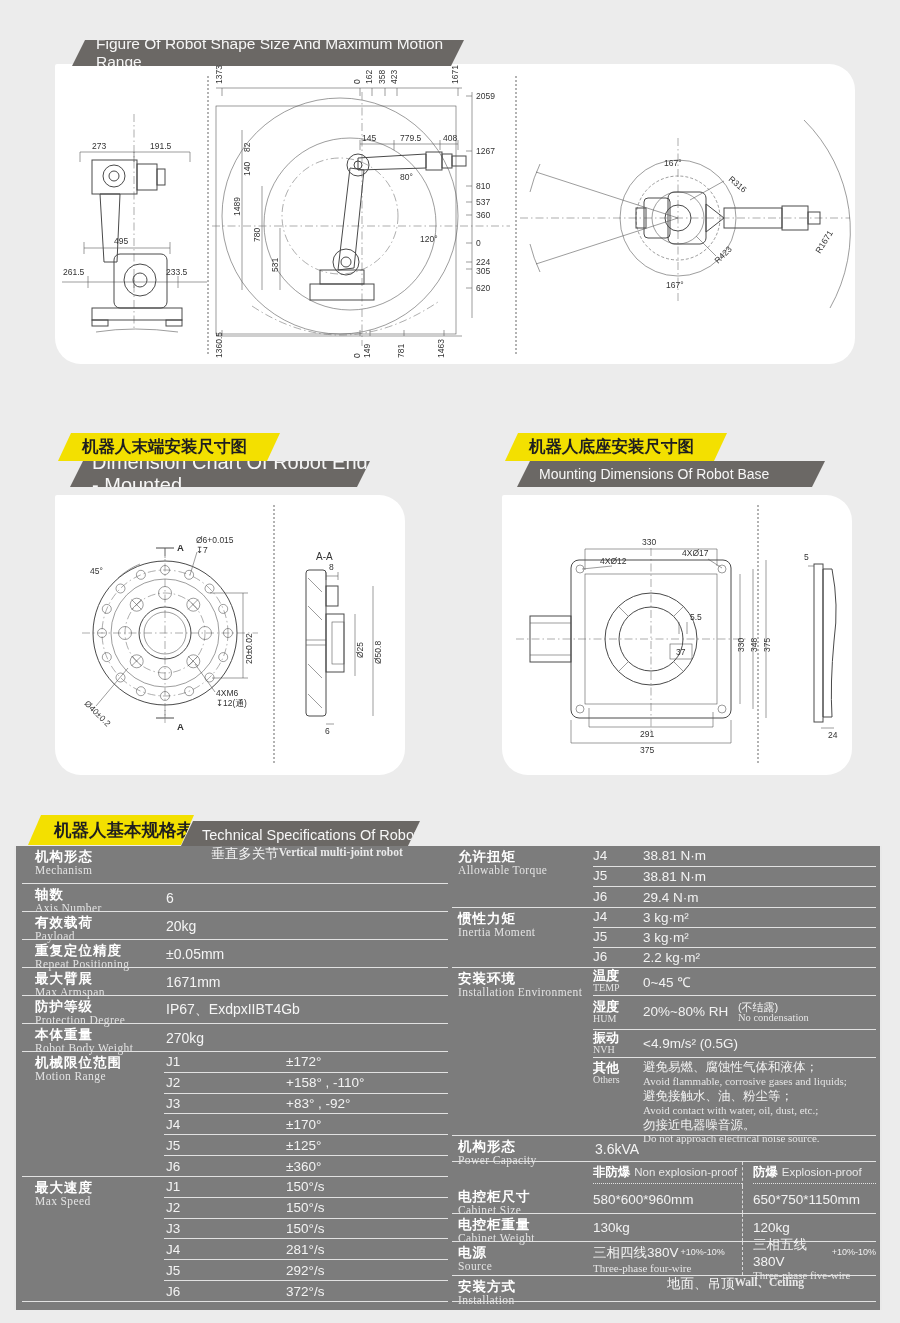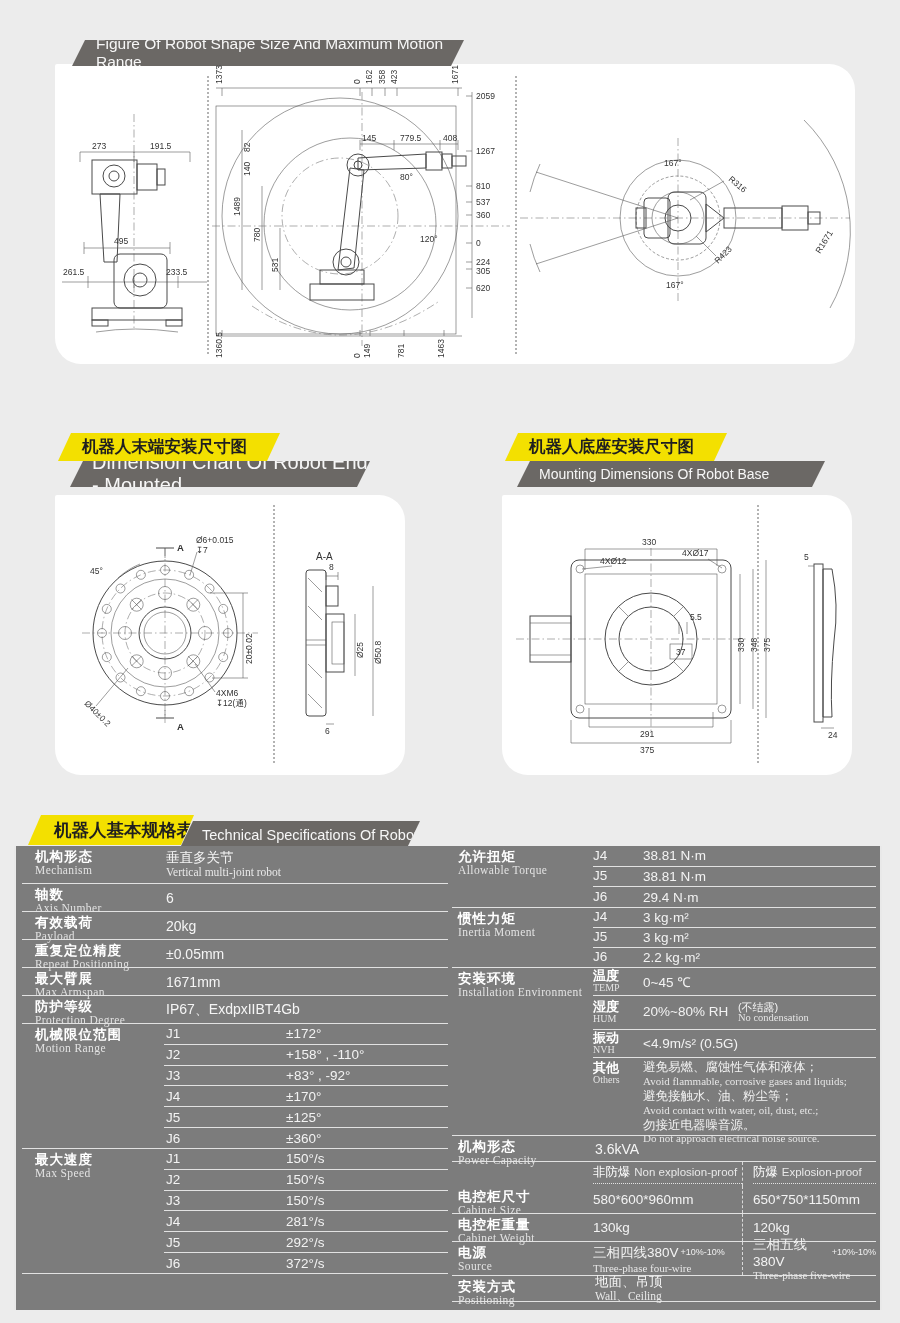--- a/index.html
+++ b/index.html
@@ -30,23 +30,23 @@
   .tcol-left{left:6px;width:426px;}
   .tcol-right{left:436px;width:424px;}
   .trow,.tgroup,.cabrow{display:flex;box-sizing:border-box;border-bottom:1px solid rgba(255,255,255,.78);}
   .h38{height:38px}.h28{height:28px}.h26{height:26px}.h24{height:24px}.h34{height:34px}
   .h125{height:125px}.h62{height:62px}.h60{height:60px}.h168{height:168px}
   .tlabel{width:142px;box-sizing:border-box;padding:3px 0 0 13px;flex:none;}
   .tcol-right .tlabel{width:141px;padding-left:6px;}
   .tlabel .cn{font-weight:bold;font-size:13.5px;line-height:1.12;color:#ffffff;letter-spacing:1px;white-space:nowrap;}
   .tlabel .en{font-family:"Liberation Serif",serif;font-size:11.5px;line-height:1.15;color:#e3e3e3;letter-spacing:.4px;white-space:nowrap;}
   .tval{flex:1;display:flex;align-items:center;font-size:14px;color:#f5f5f5;padding-left:2px;}
-  .tval.stack{flex-direction:column;align-items:flex-start;justify-content:center;line-height:1.15;}
+  .tval.stack{align-items:flex-start;justify-content:center;line-height:1.15;}
   .vcn{font-size:13.5px;}
-  .ven{font-family:"Liberation Serif",serif;font-size:11.5px;color:#e9e9e9;}
+  .ven{font-family:"Liberation Serif",serif;font-size:11.5px;color:#e9e9e9;font-weight:bold;}
   .grows{flex:1;display:flex;flex-direction:column;}
   .grow{display:flex;align-items:center;box-sizing:border-box;flex:1;
         border-bottom:1px solid rgba(255,255,255,.78);font-size:13.5px;}
   .grow:last-child{border-bottom:none;}
   .grow .j{width:120px;padding-left:2px;flex:none;}
   .grow .gv{flex:1;}
   .sh28{flex:none;height:28px}.sh34{flex:none;height:34px}.sh78{flex:none;height:78px}
   .sub{width:50px;flex:none;line-height:1.05;}
   .sub .scn{font-weight:bold;font-size:13px;color:#fff;}
   .sub .sen{font-family:"Liberation Serif",serif;font-size:10px;color:#e3e3e3;}
@@ -54,21 +54,21 @@
   .note .ncn{font-size:11px;}
   .note .nen{font-family:"Liberation Serif",serif;font-size:10.5px;color:#e5e5e5;}
   .others-item{margin-bottom:3px;line-height:1.1;}
   .others-item .ocn{font-size:12.5px;}
   .others-item .oen{font-family:"Liberation Serif",serif;font-size:11px;color:#e5e5e5;}
   .cab1{width:150px;flex:none;box-sizing:border-box;display:flex;flex-direction:column;justify-content:center;font-size:13.5px;}
   .cabdash{border-right:1px dashed #d9d9d9;}
   .cab2{flex:1;box-sizing:border-box;padding-left:10px;display:flex;flex-direction:column;justify-content:center;font-size:13.5px;}
   .cabhead{border-bottom:none!important;}
   .cabhead .cab1 .inner,.cabhead .cab2 .inner{border-bottom:1px dotted #e2e2e2;padding-bottom:2px;}
-  .hcn{font-weight:normal;font-size:12.5px;color:#fff;margin-top:48px;}
+  .hcn{font-weight:bold;font-size:12.5px;color:#fff;margin-top:48px;}
   .hen{font-size:11.5px;color:#e8e8e8;}
   .srcline{display:flex;align-items:center;}
   .tol{display:flex;flex-direction:row;font-size:9px;line-height:1;margin-left:2px;color:#f0f0f0;}
   .srcen{font-family:"Liberation Serif",serif;font-size:11px;color:#e7e7e7;}
 </style>
 </head>
 <body>
 
 <div id="page">
 
@@ -435,20 +435,27 @@
         </div>
         <div class="tval">1671mm</div>
       </div>
       <div class="trow h28">
         <div class="tlabel">
           <div class="cn">防护等级</div>
           <div class="en">Protection Degree</div>
         </div>
         <div class="tval">IP67、ExdpxIIBT4Gb</div>
       </div>
+      <div class="trow h28">
+        <div class="tlabel">
+          <div class="cn">本体重量</div>
+          <div class="en">Robot Body Weight</div>
+        </div>
+        <div class="tval">270kg</div>
+      </div>
       <div class="tgroup h125">
         <div class="tlabel">
           <div class="cn">机械限位范围</div>
           <div class="en">Motion Range</div>
         </div>
         <div class="grows">
           <div class="grow">
               <div class="j">J1</div>
               <div class="gv">±172°</div>
             </div>
@@ -660,21 +667,21 @@
               <span>+10%</span>
               <span>-10%</span>
             </span>
           </div>
           <div class="srcen">Three-phase five-wire</div>
         </div>
       </div>
       <div class="trow h26">
         <div class="tlabel">
           <div class="cn">安装方式</div>
-          <div class="en">Positioning</div>
+          <div class="en">Installation</div>
         </div>
         <div class="tval stack">
           <div class="vcn">地面、吊顶</div>
           <div class="ven">Wall、Ceiling</div>
         </div>
       </div>
     </div>
   </div>
 
 </div>

